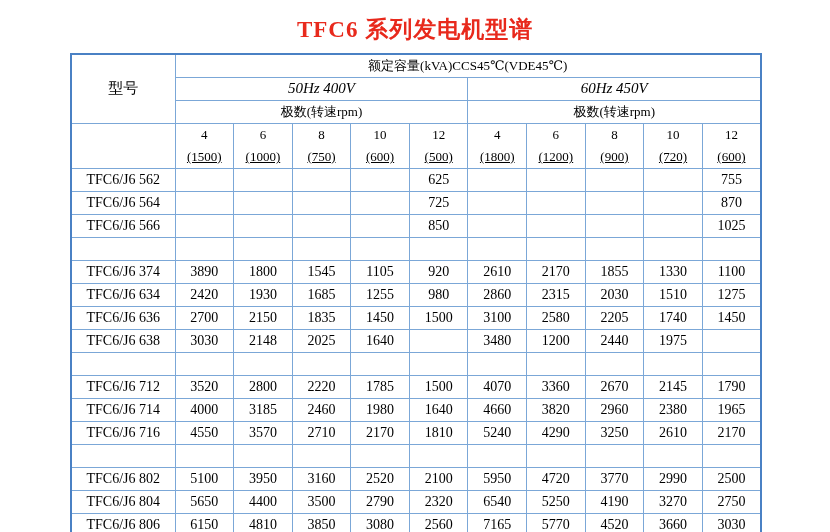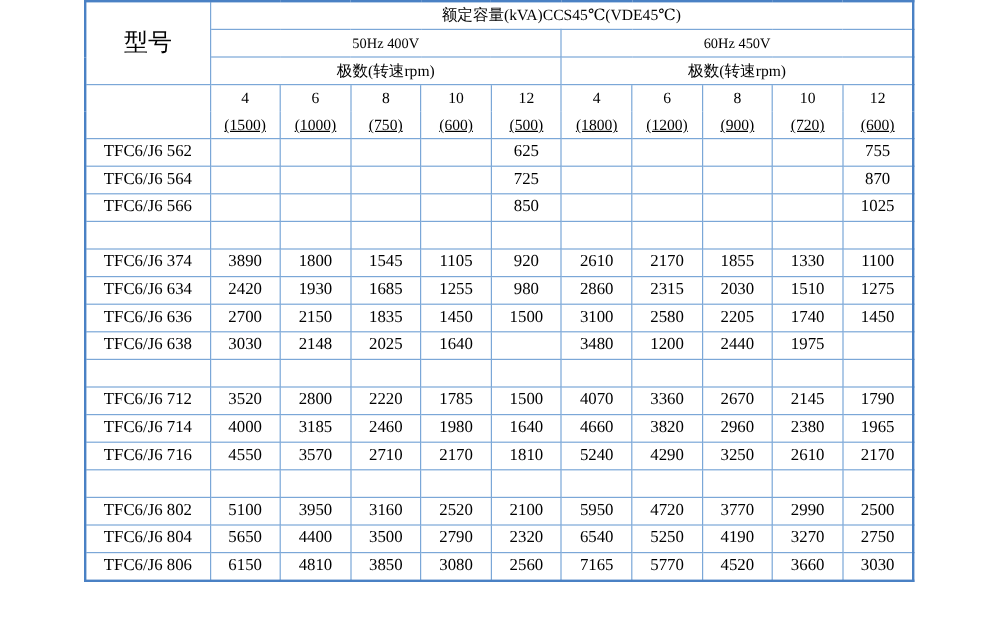--- a/index.html
+++ b/index.html
@@ -51,29 +51,30 @@
   }
   
   table.spec {
     border: 2px solid #4a81c4;
   }
   .hdr-cap {
     font-size: 13px;
     height: 24px;
   }
   .hdr-freq {
-    font-size: 12px;
+    font-size: 15px;
     height: 25px;
+    font-style: italic;
   }
   .hdr-poles {
     font-size: 13px;
     height: 25px;
   }
   .model-head {
-    font-size: 20px;
+    font-size: 15px;
   }
   .pole-num {
     font-size: 13px;
     height: 20px;
     border-bottom: none !important;
   }
   .pole-rpm {
     font-size: 13px;
     height: 20px;
     border-top: none !important;
@@ -104,20 +105,21 @@
     border-bottom: 1px solid #7ba7d7;
   }
   .col-model { width: 104px; }
   .col-v { width: 58.6px; }
 </style>
 </head>
 <body>
 
 <div class="page">
 
+  <div class="title">TFC6 系列发电机型谱</div>
 
   <div class="table-wrap">
     <table class="spec">
       <colgroup>
         <col class="col-model">
         <col class="col-v">
           <col class="col-v">
           <col class="col-v">
           <col class="col-v">
           <col class="col-v">

